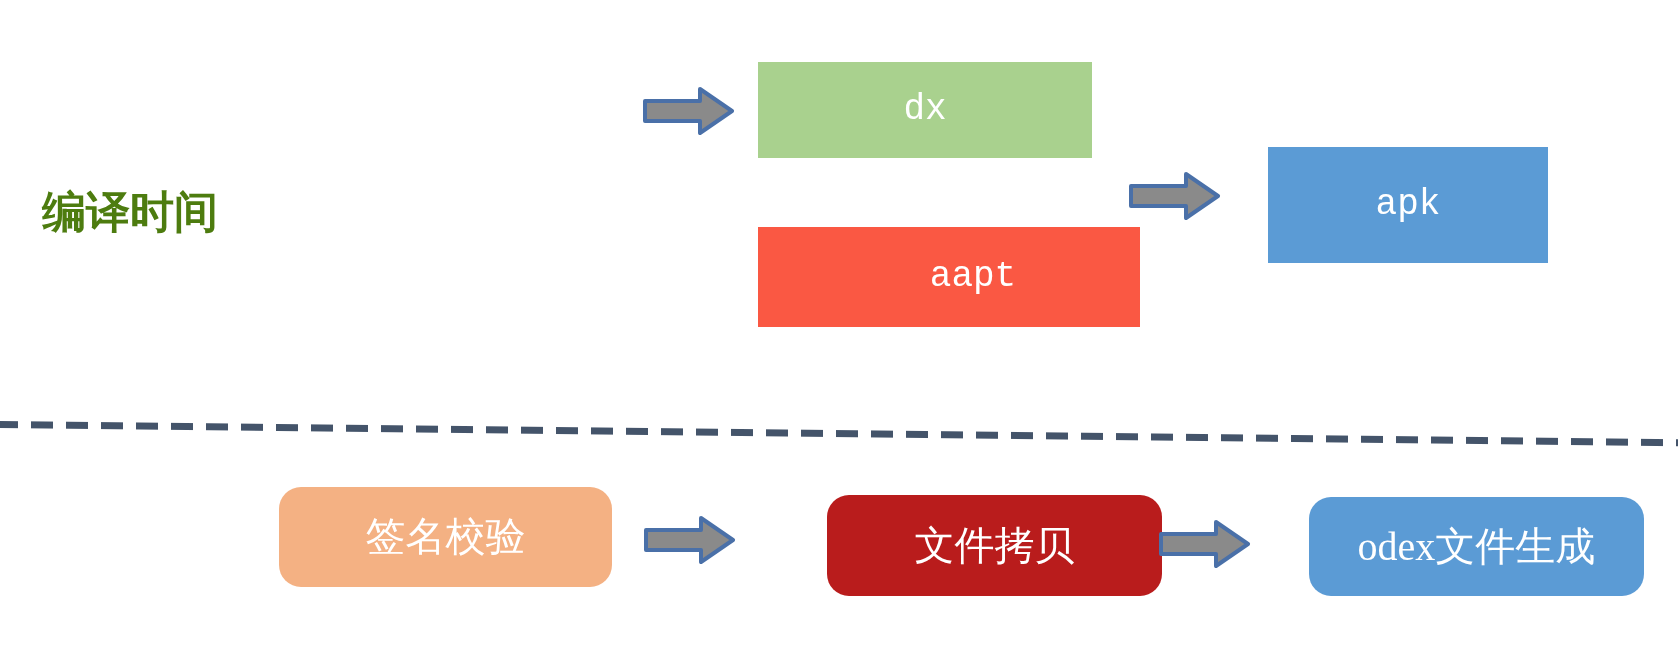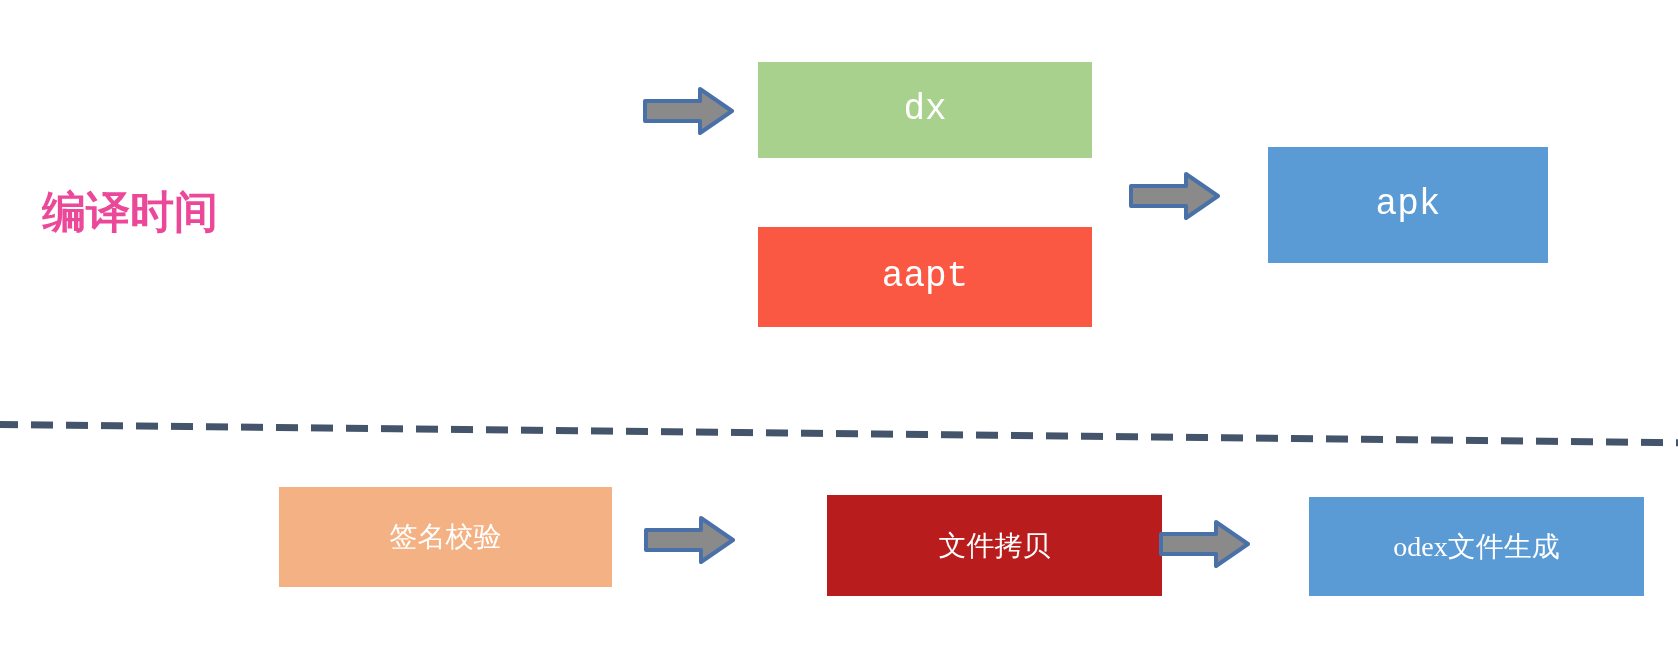--- a/index.html
+++ b/index.html
@@ -26,37 +26,38 @@
   .txt-sans-bold{
     font-family:"Liberation Sans","DejaVu Sans",sans-serif;
     font-weight:bold;font-size:30px;
   }
   .txt-mono{
     font-family:"Liberation Mono","DejaVu Sans Mono",monospace;
     font-size:36px;
   }
   .txt-cjk{
     font-family:"Liberation Serif","DejaVu Serif",serif;
-    font-size:28px;
+    font-size:40px;
+    border-radius:22px;
   }
   .row-label{
     position:absolute;
     font-family:"Liberation Serif","DejaVu Serif",serif;
     font-weight:bold;
     font-size:44px;
-    color:#ec4899;
+    color:#4d7c0f;
     white-space:nowrap;
     line-height:1;
   }
   
   #label-compile{left:42px;top:191px;}
   #label-install{left:49px;top:526px;}
   #node-javac{left:281px;top:63px;width:297px;height:100px;}
   #node-dx{left:758px;top:62px;width:334px;height:96px;}
-  #node-aapt{left:758px;top:227px;width:334px;height:100px;}
+  #node-aapt{left:758px;top:227px;width:334px;height:100px;padding-left:48px;}
   #node-apk{left:1268px;top:147px;width:280px;height:116px;}
   #node-sign{left:279px;top:487px;width:333px;height:100px;}
   #node-copy{left:783px;top:495px;width:335px;height:101px;}
   #node-odex{left:1293px;top:497px;width:335px;height:99px;margin-left:16px;}
   .arrow{position:absolute;width:92px;height:48px;}
   #arrow-1{left:643px;top:87px;}
   #arrow-2{left:1129px;top:172px;}
   #arrow-3{left:644px;top:516px;}
   #arrow-4{left:1159px;top:520px;}
   .arrow polygon{

